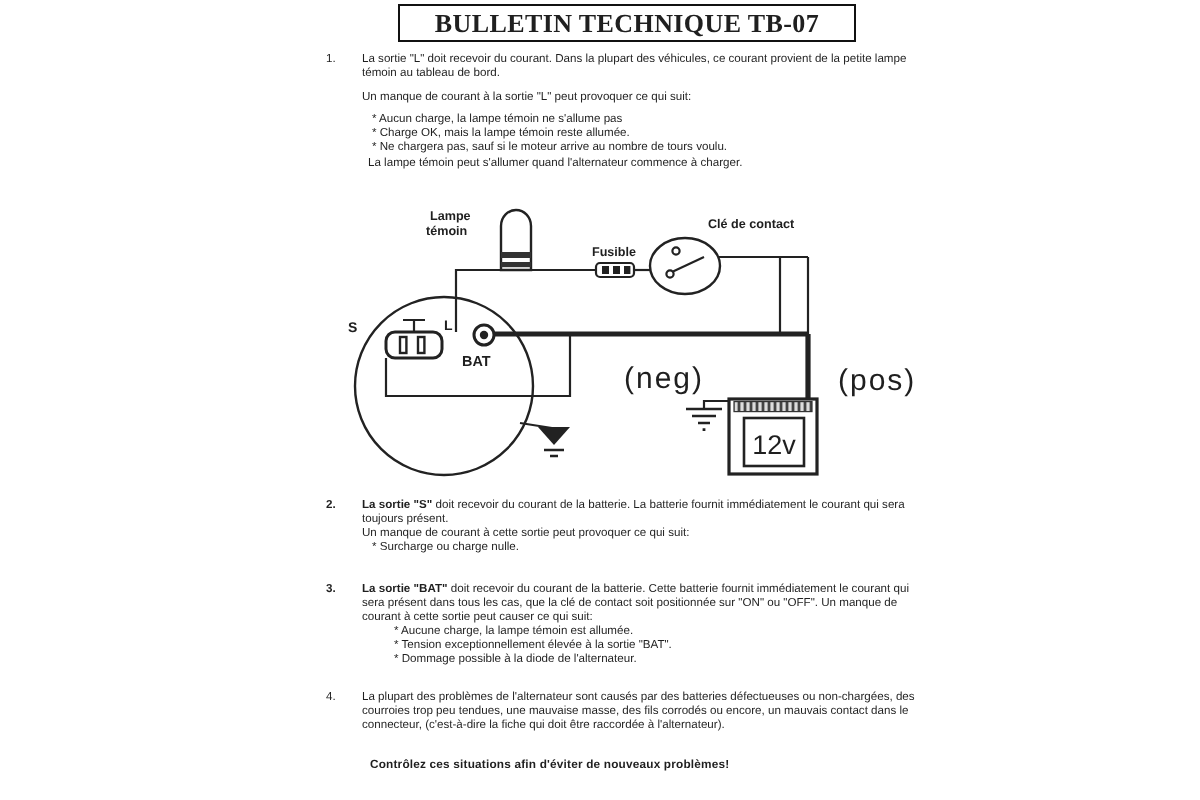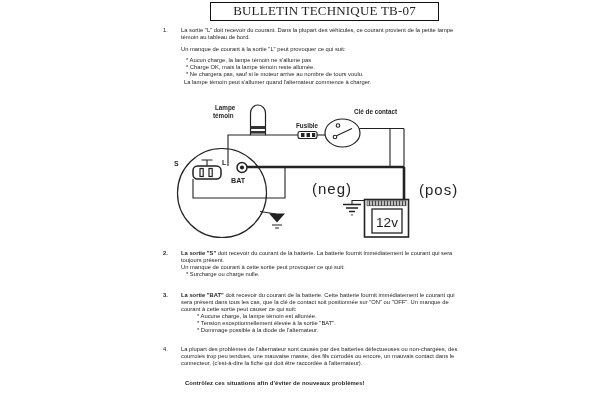--- a/index.html
+++ b/index.html
@@ -1,20 +1,20 @@
 <!DOCTYPE html>
 <html><head>
 <meta charset="utf-8">
 <style>
   html,body{margin:0;padding:0;background:#fff;}
   .page{position:relative;width:600px;height:400px;background:#ffffff;overflow:hidden;
         font-family:"Liberation Sans",sans-serif;color:#1f1f1f;}
   .title-box{position:absolute;left:199px;top:2px;width:227px;height:17px;
-        border:1.6px solid #111;display:flex;align-items:flex-start;justify-content:center;
-        font-family:"Liberation Serif",serif;font-weight:normal;font-size:13px;letter-spacing:.2px;margin-left:11px;}
+        border:1.6px solid #111;display:flex;align-items:flex-end;justify-content:center;
+        font-family:"Liberation Serif",serif;font-weight:bold;font-size:13px;letter-spacing:.2px;}
   .para{position:absolute;left:163px;width:296px;font-size:5.8px;line-height:7px;}
   .num{position:absolute;left:0;top:0;width:16px;}
   .num.bold{font-weight:bold;}
   .ptext{margin-left:18px;width:277px;}
   .b{font-weight:bold;}
   .sub1{margin-top:5px;}
   .bullets{margin-top:4px;}
   .bullet{padding-left:5px;}
   .bullet.deep{padding-left:16px;}
   .after{margin-top:1px;padding-left:3px;}

